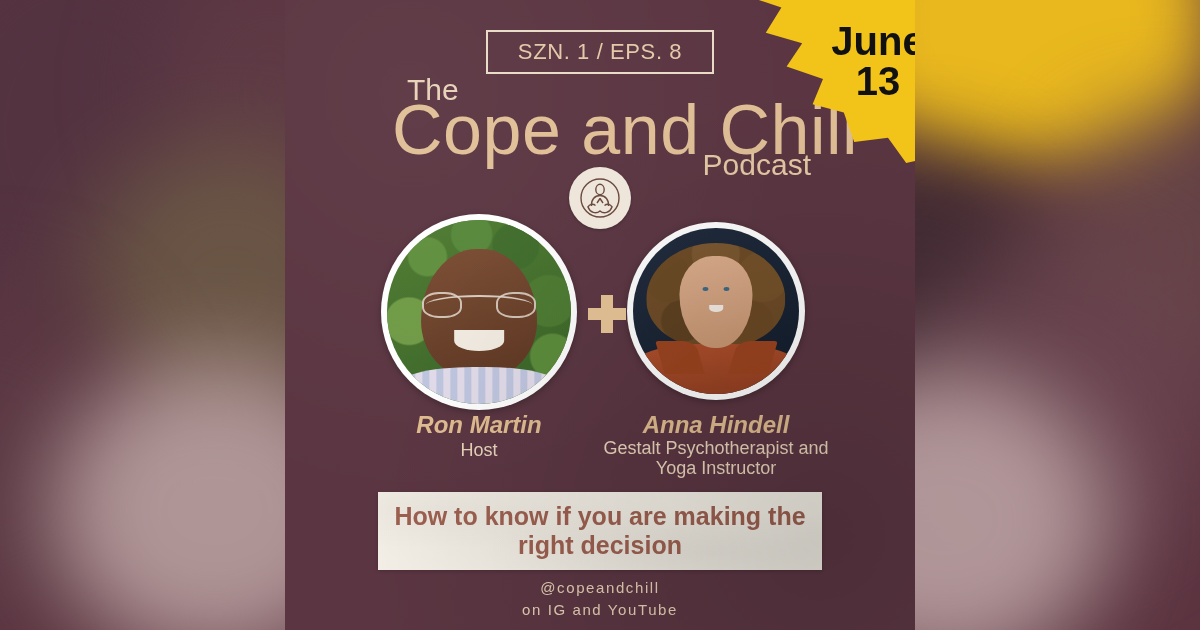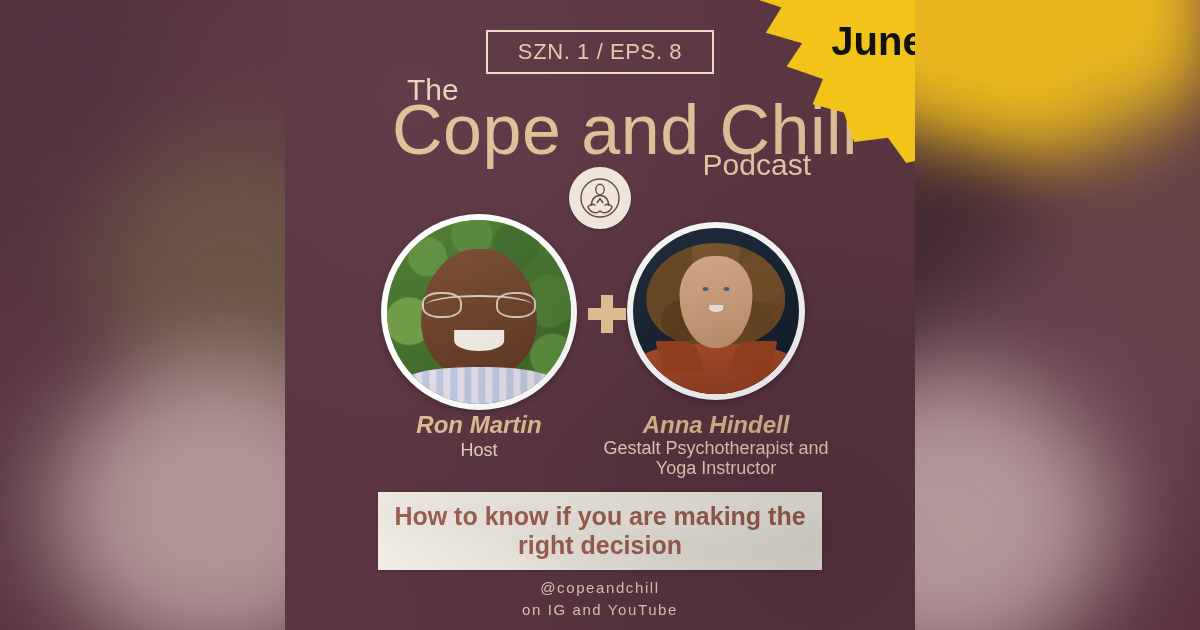--- a/index.html
+++ b/index.html
@@ -365,20 +365,21 @@
 
   <div class="poster">
 
     <div class="szn-box">
       <span>SZN. 1 / EPS. 8</span>
     </div>
 
     <div class="date-badge">
       <div class="date-text">
         <span class="m">June</span>
+        <span class="d">13</span>
       </div>
     </div>
 
     <div class="the">The</div>
     <div class="show-title">Cope and Chill</div>
     <div class="podcast-word">Podcast</div>
 
     <div class="lotus">
       <svg width="46" height="46" viewBox="0 0 46 46">
         <circle cx="23" cy="23" r="19" fill="none" stroke="#6b4a3f" stroke-width="1.4"></circle>

